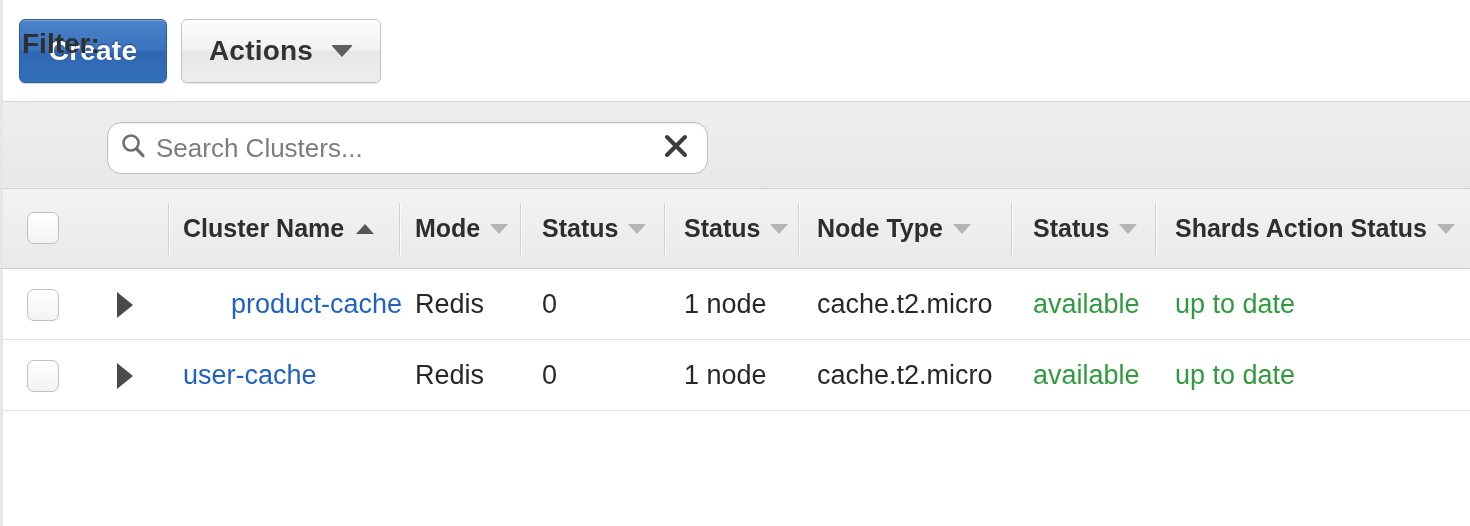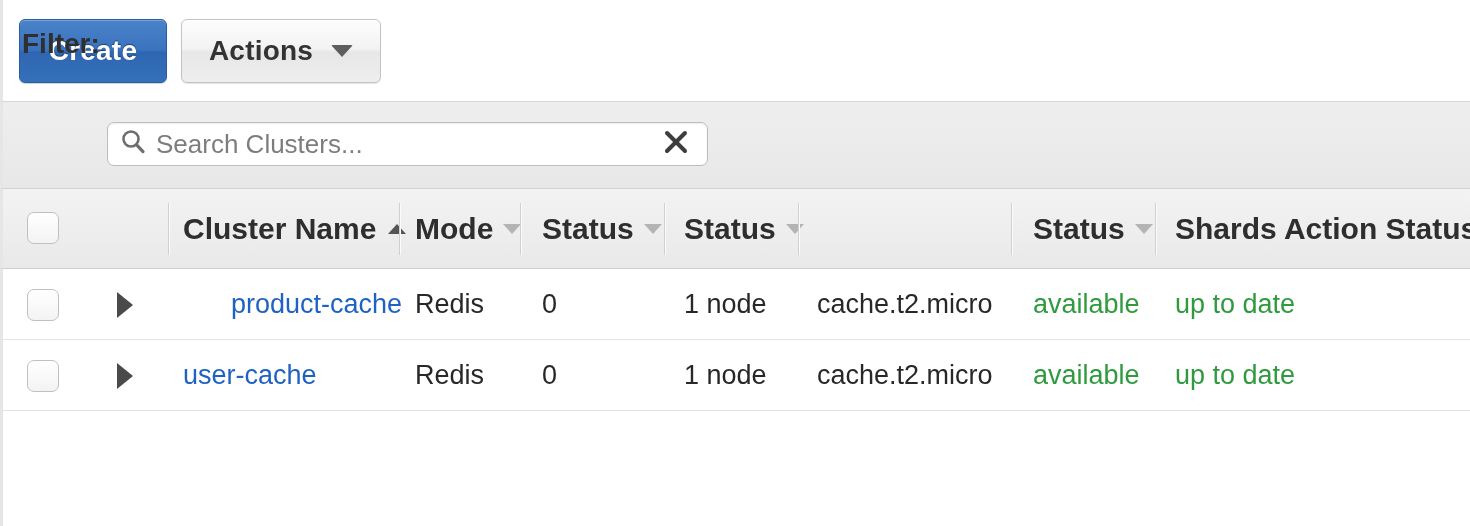--- a/index.html
+++ b/index.html
@@ -60,24 +60,24 @@
     border-bottom: 1px solid #d2d2d2;
     border-left: 3px solid #e6e6e6;
     display: flex; align-items: center;
   }
   .filter-label {
     position:absolute; left: 22px; top: 28px;
     font-size: 28px; font-weight: bold; color: #2f2f2f;
   }
   .search-box {
     position: absolute; left: 107px; top: 122px;
-    width: 601px; height: 44px;
+    width: 601px; height: 52px;
     background: #ffffff;
     border: 1px solid #bdbdbd;
-    border-radius: 7px;
+    border-radius: 14px;
     display: flex; align-items: center;
     box-shadow: inset 0 1px 2px rgba(0,0,0,.07);
   }
   .search-icon {
     margin-left: 10px; flex: 0 0 auto; display:block;
   }
   .search-input {
     flex: 1 1 auto;
     border: none; outline: none; background: transparent;
     font-family: "Liberation Sans", sans-serif;
@@ -94,21 +94,21 @@
   .thead {
     position: relative;
     height: 80px; width: 1470px;
     background: linear-gradient(to bottom, #f3f3f3 0%, #e9e9e9 100%);
     border-bottom: 1px solid #cfcfcf;
     border-left: 3px solid #e6e6e6;
   }
   .th {
     position: absolute; top: 0; height: 79px;
     display: flex; align-items: center;
-    font-size: 30px; font-weight: bold; color: #2e2e2e;
+    font-size: 25px; font-weight: bold; color: #2e2e2e;
     white-space: nowrap; cursor: pointer;
   }
   .th .lbl { display:block; }
   .divider {
     position: absolute; top: 14px; width: 2px; height: 52px;
     background: #d0d0d0; border-right: 1px solid #fbfbfb;
   }
   .sort-asc {
     width: 0; height: 0; display:block;
     border-left: 9px solid transparent;
@@ -213,20 +213,24 @@
         <div class="th" style="left: 539px;">
           <span class="lbl">Status</span>
           <span class="sort-desc"></span>
         </div>
         <div class="divider" style="left: 661px;"></div>
         <div class="th" style="left: 681px;">
           <span class="lbl">Status</span>
           <span class="sort-desc"></span>
         </div>
         <div class="divider" style="left: 795px;"></div>
+        <div class="th" style="left: 814px;">
+          <span class="lbl">Node Type</span>
+          <span class="sort-desc"></span>
+        </div>
         <div class="divider" style="left: 1008px;"></div>
         <div class="th" style="left: 1030px;">
           <span class="lbl">Status</span>
           <span class="sort-desc"></span>
         </div>
         <div class="divider" style="left: 1152px;"></div>
         <div class="th" style="left: 1172px;">
           <span class="lbl">Shards Action Status</span>
           <span class="sort-desc"></span>
         </div>

